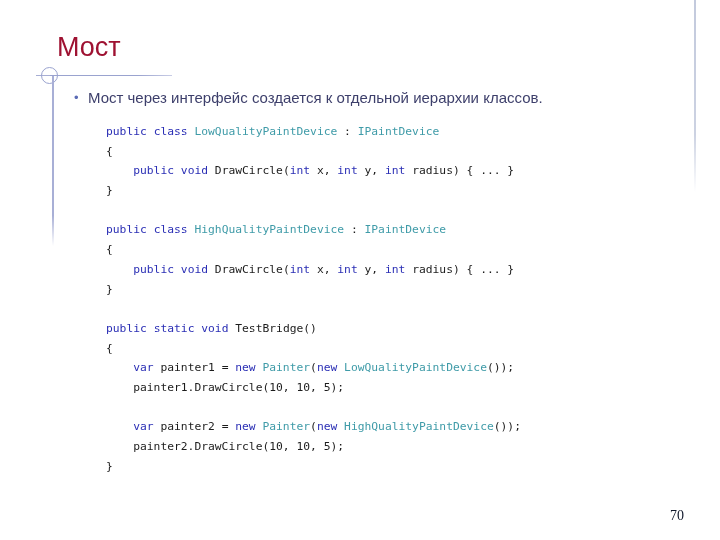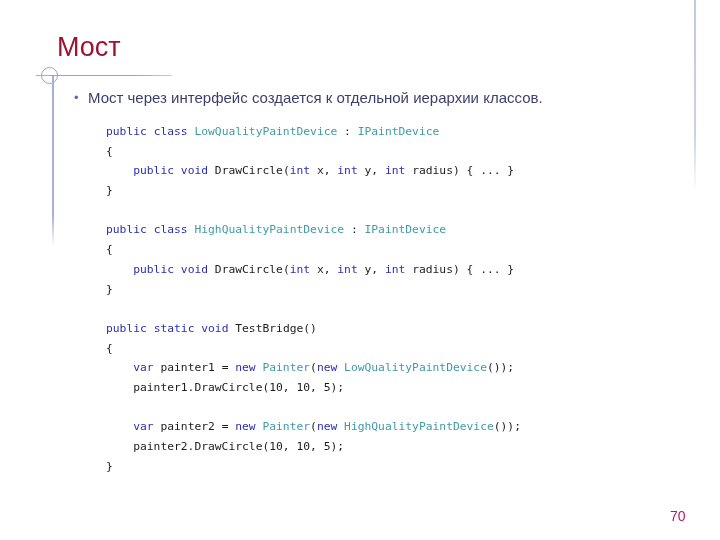--- a/index.html
+++ b/index.html
@@ -119,22 +119,22 @@
   .kw   { color: #2b2fb5; }
   .type { color: #3f9ba8; }
   .pln  { color: #1c1c1c; }
 
   
   .page-num {
     position: absolute;
     left: 670px;
     top: 508px;
     font-size: 14px;
-    color: #be185d;
-    font-family: Liberation Sans, sans-serif;
+    color: #0f172a;
+    font-family: Liberation Serif, serif;
     text-align: center;
   }
 </style>
 </head>
 <body>
 
 <div class="slide">
 
   <div class="deco-tick"></div>
   <div class="deco-hline"></div>

